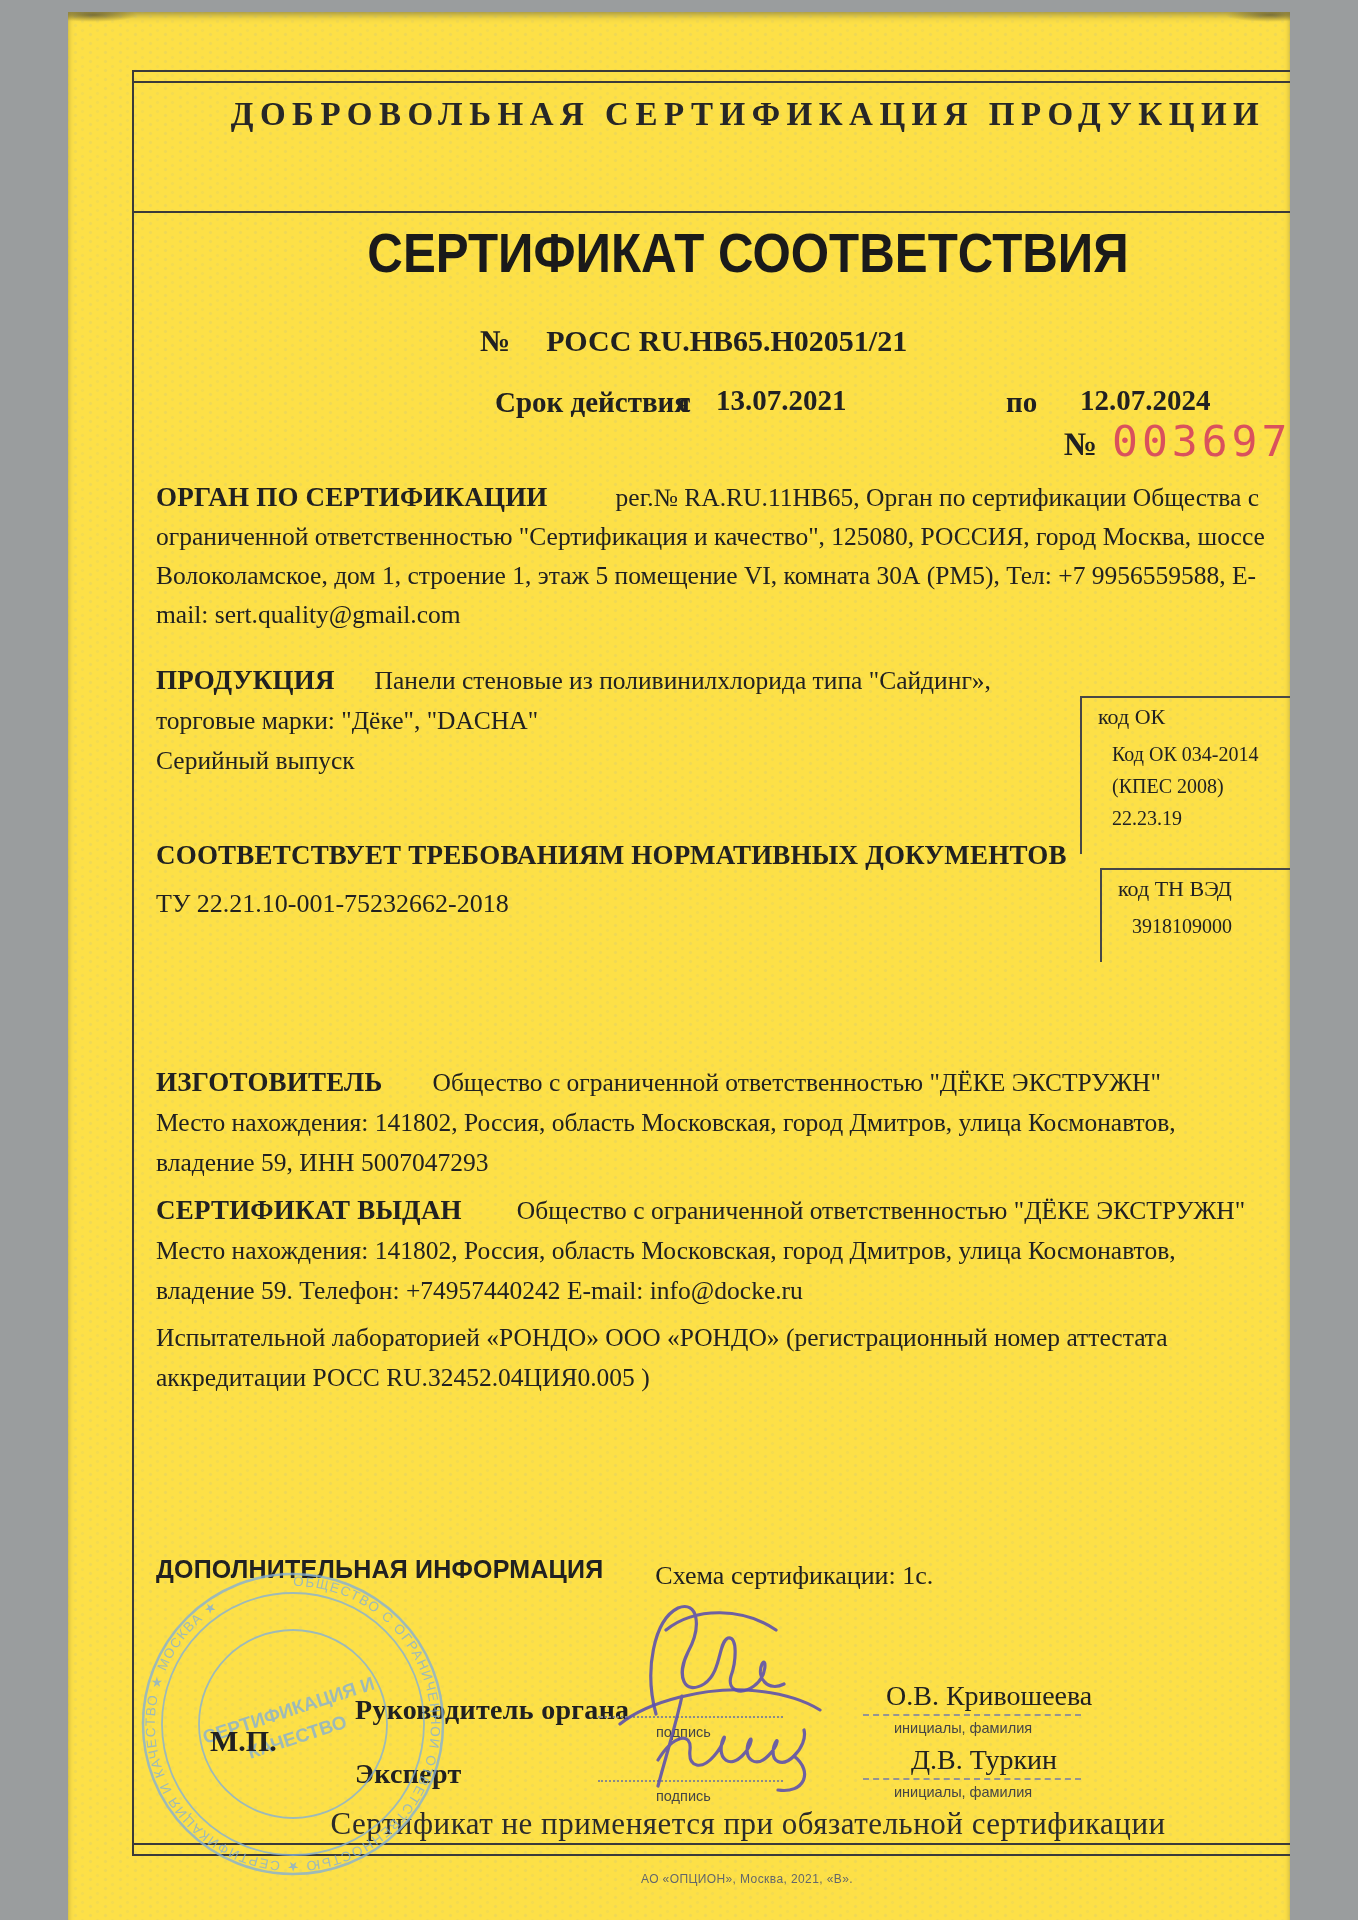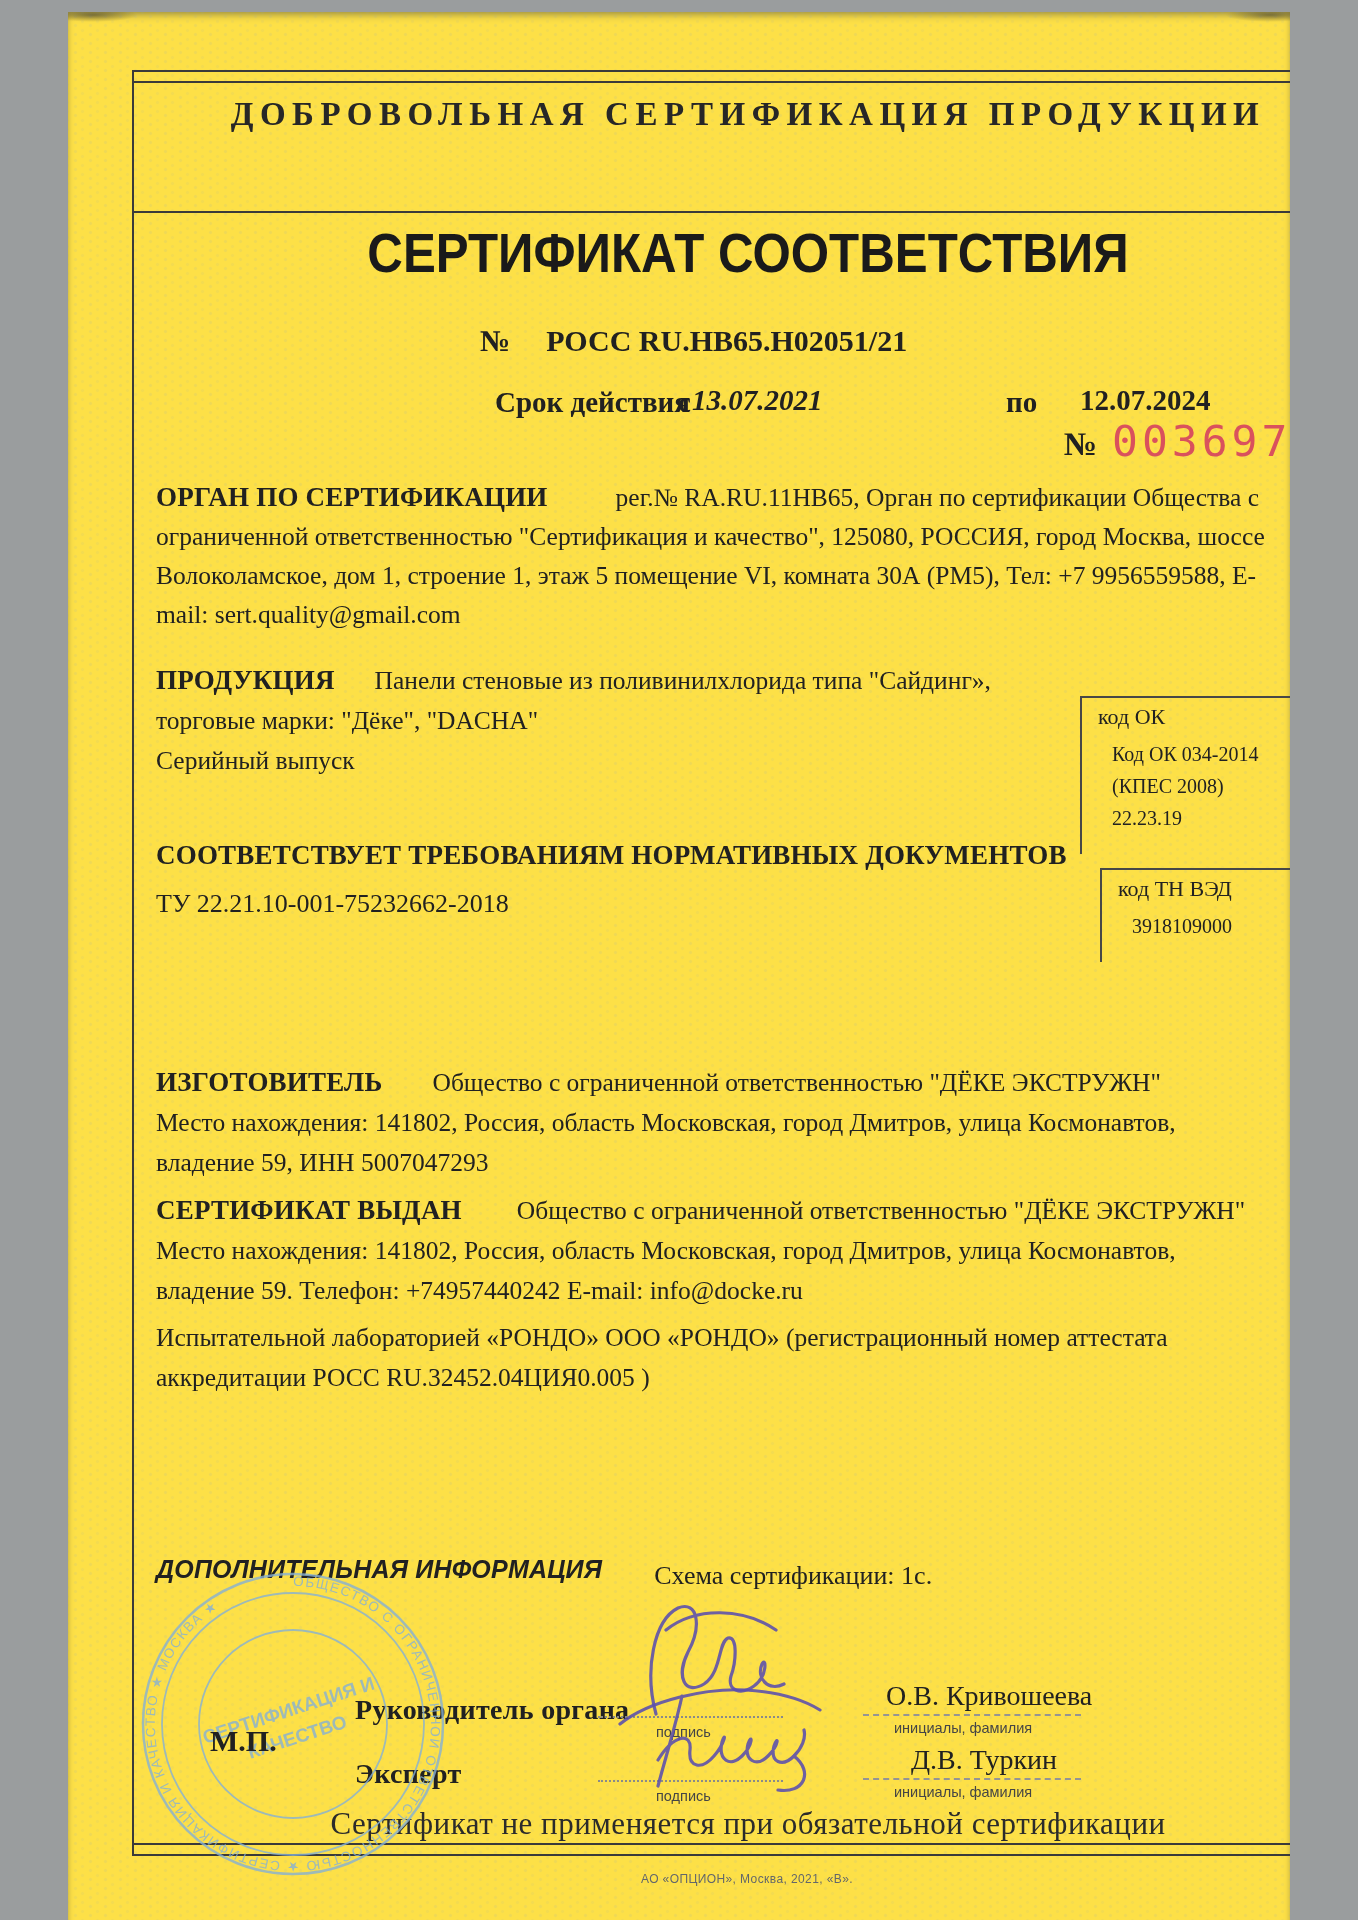--- a/index.html
+++ b/index.html
@@ -31,21 +31,21 @@
   .blank-no-val{left:1044px;top:404px;font-family:"DejaVu Sans Mono",monospace;font-size:43px;letter-spacing:4px;color:#d9515d;}
   .sec{left:88px;width:1020px;font-size:25.5px;line-height:39px;}
   .sec .ln{white-space:nowrap;}
   .sh{font-weight:700;font-size:27px;letter-spacing:.2px;}
   .mr40{margin-right:40px;} .mr50{margin-right:50px;} .mr55{margin-right:55px;} .mr60{margin-right:60px;} .mr68{margin-right:68px;}
   .code-box{box-sizing:border-box;border-left:2.5px solid #474747;border-top:2.5px solid #474747;padding:6px 8px 20px 16px;}
   .code-box .cb-label{font-size:22px;line-height:26px;}
   .code-box .cb-line{font-size:20px;line-height:32px;margin-left:14px;white-space:nowrap;}
   .code-box .cb-first{margin-top:8px;}
   .tu-line{font-size:26px;margin-top:9px;}
-  .addl-h{font-family:"Liberation Sans","DejaVu Sans",sans-serif;font-weight:700;font-size:25px;letter-spacing:.2px;font-style:italic;}
+  .addl-h{font-family:"Liberation Sans","DejaVu Sans",sans-serif;font-weight:700;font-size:25px;letter-spacing:.2px;}
   .addl-v{font-size:26px;margin-left:52px;position:relative;top:6px;}
   .role{font-weight:700;font-size:28px;letter-spacing:.3px;}
   .mp{font-weight:700;font-size:30px;z-index:5;}
   .sig-line{border-bottom:2px dotted #8a8a8a;width:185px;height:0;}
   .name-line{border-bottom:2px dashed #949494;width:218px;height:0;}
   .caption{font-family:"Liberation Sans","DejaVu Sans",sans-serif;font-size:14.5px;color:#454545;}
   .name{font-size:28px;}
   .bottom-note{left:64px;top:1794px;width:1232px;text-align:center;font-size:31px;letter-spacing:.5px;color:#2b2b2b;}
   .imprint{left:0;top:1860px;width:1358px;text-align:center;font-family:"Liberation Sans","DejaVu Sans",sans-serif;font-size:12px;color:#63676b;letter-spacing:.4px;}
   .stamp-svg{left:55px;top:1552px;opacity:.8;z-index:2;}
@@ -70,21 +70,21 @@
 
   <div class="abs doc-title">СЕРТИФИКАТ СООТВЕТСТВИЯ</div>
 
   <div class="abs cert-no-row">
     <span>№</span>
     <span>РОСС RU.HB65.H02051/21</span>
   </div>
 
   <span class="abs bold29" style="left:427px;top:374px;">Срок действия</span>
   <span class="abs bold29" style="left:610px;top:374px;">с</span>
-  <span class="abs bold29" style="left:624px;top:372px;font-style:italic;">13.07.2021</span>
+  <span class="abs bold29" style="left:648px;top:372px;">13.07.2021</span>
   <span class="abs bold29" style="left:938px;top:374px;">по</span>
   <span class="abs bold29" style="left:1012px;top:372px;">12.07.2024</span>
 
   <span class="abs blank-no-sign">№</span>
   <span class="abs blank-no-val">0036977</span>
 
   <div class="abs sec" style="top:466px;">
     <div class="ln"><b class="sh mr68">ОРГАН ПО СЕРТИФИКАЦИИ</b><span class="txt">рег.№ RA.RU.11НВ65, Орган по сертификации Общества с</span></div>
     <div class="ln">ограниченной ответственностью "Сертификация и качество", 125080, РОССИЯ, город Москва, шоссе</div>
     <div class="ln">Волоколамское, дом 1, строение 1, этаж 5 помещение VI, комната 30А (РМ5), Тел: +7 9956559588, E-</div>

